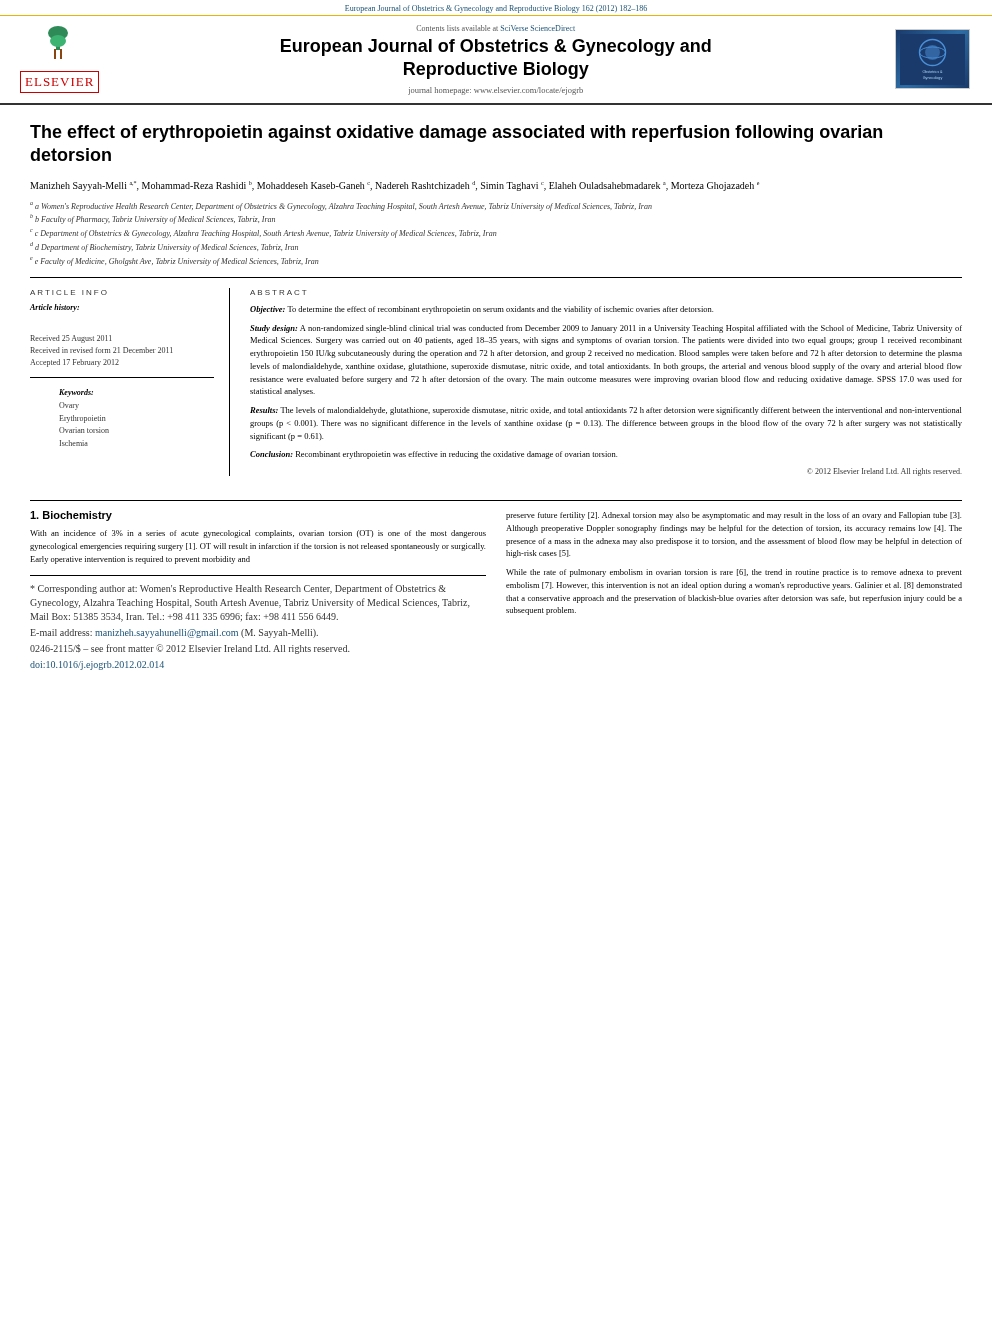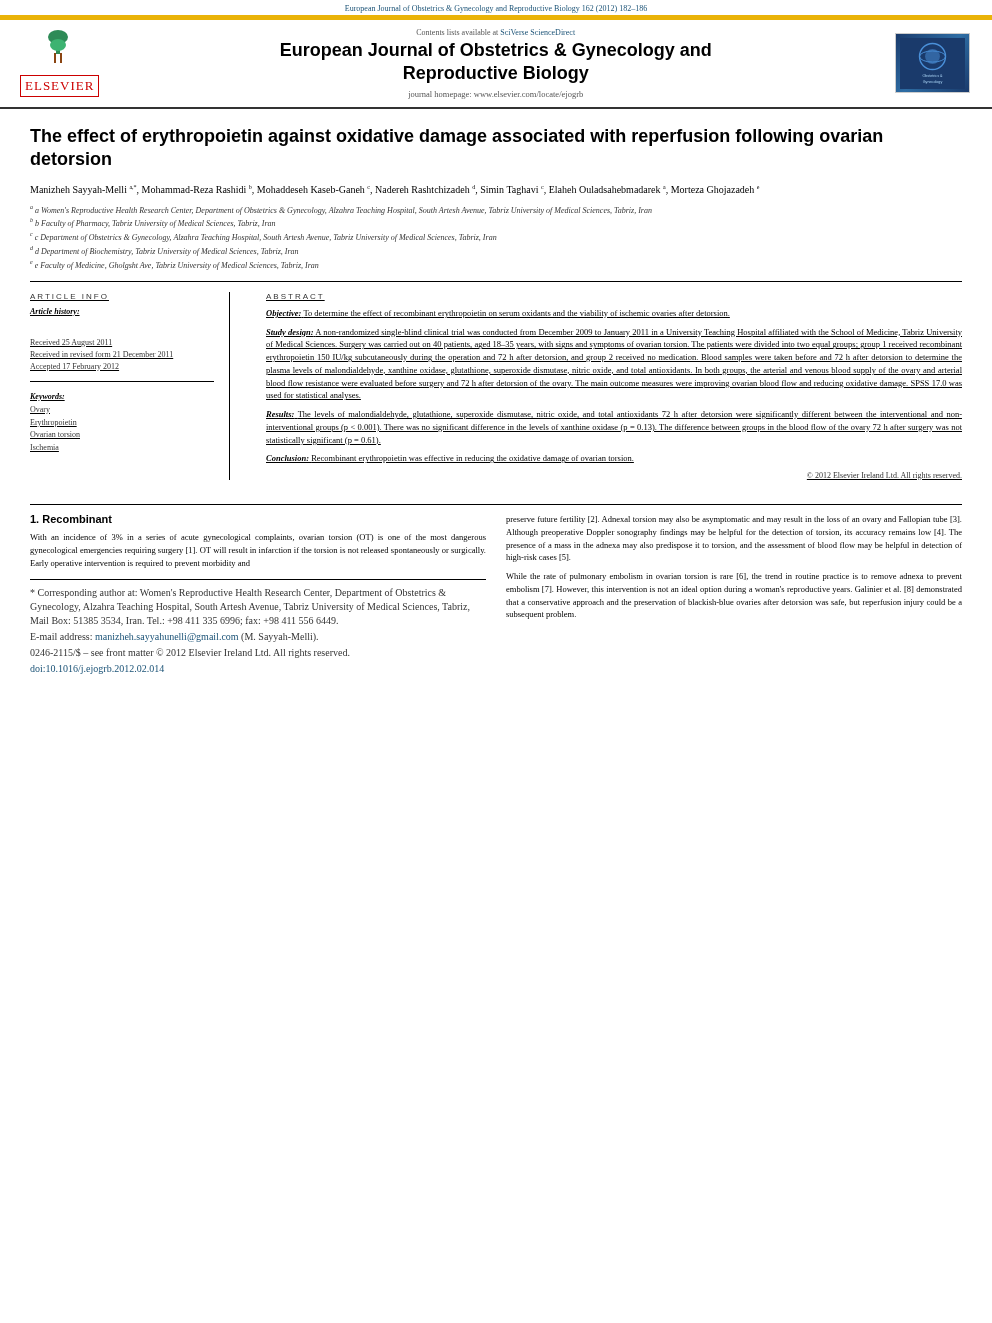--- a/index.html
+++ b/index.html
@@ -18,21 +18,21 @@
       background: #fff;
       padding: 0;
     }
 
     
     .journal-banner-top {
       text-align: center;
       font-size: 8px;
       color: #1a5276;
       padding: 4px 0 2px 0;
-      border-bottom: 5px solid #eab308;
+      border-bottom: 1px solid #eab308;
     }
 
     
     .journal-header {
       display: flex;
       align-items: center;
       padding: 8px 20px;
       border-bottom: 2px solid #333;
       gap: 12px;
     }
@@ -128,25 +128,24 @@
       font-style: italic;
     }
 
     .affiliation-line {
       margin-bottom: 1px;
     }
 
     
     .two-col-section {
       display: flex;
-      gap: 36px;
+      gap: 20px;
       border-top: 1px solid #000;
       padding-top: 10px;
       margin-top: 8px;
-      text-decoration: underline;
     }
 
     .article-info-col {
       width: 200px;
       min-width: 200px;
       border-right: 1px solid #000;
       padding-right: 15px;
     }
 
     .abstract-col {
@@ -171,20 +170,21 @@
     }
 
     .history-item {
       font-size: 8px;
       color: #333;
       line-height: 1.5;
     }
 
     .keywords-section {
       margin-top: 10px;
+      margin-left: 29px;
     }
 
     .keywords-label {
       font-size: 8px;
       font-style: italic;
       font-weight: bold;
       margin-bottom: 3px;
     }
 
     .keyword-item {
@@ -393,21 +393,21 @@
     </div>
   </div>
 
   <hr class="section-divider" style="margin: 8px 30px;">
 
   <div class="body-two-col">
 
     <div class="body-left-col">
 
       <div class="section-title">
-        <span>1.</span> <span>Recombinant</span>
+        <span>1.</span> <span>Biochemistry</span>
       </div>
 
       <div class="body-text">With an incidence of 3% in a series of acute gynecological complaints, ovarian torsion (OT) is one of the most dangerous gynecological emergencies requiring surgery [1]. OT will result in infarction if the torsion is not released spontaneously or surgically. Early operative intervention is required to prevent morbidity and</div>
 
       <div style="flex:1;"></div>
 
       <div class="footnote-section">
         <div class="footnote-line">* Corresponding author at: Women's Reproductive Health Research Center, Department of Obstetrics &amp; Gynecology, Alzahra Teaching Hospital, South Artesh Avenue, Tabriz University of Medical Sciences, Tabriz, Mail Box: 51385 3534, Iran. Tel.: +98 411 335 6996; fax: +98 411 556 6449.</div>
         <div class="footnote-line">
           <span>E-mail address:</span>

